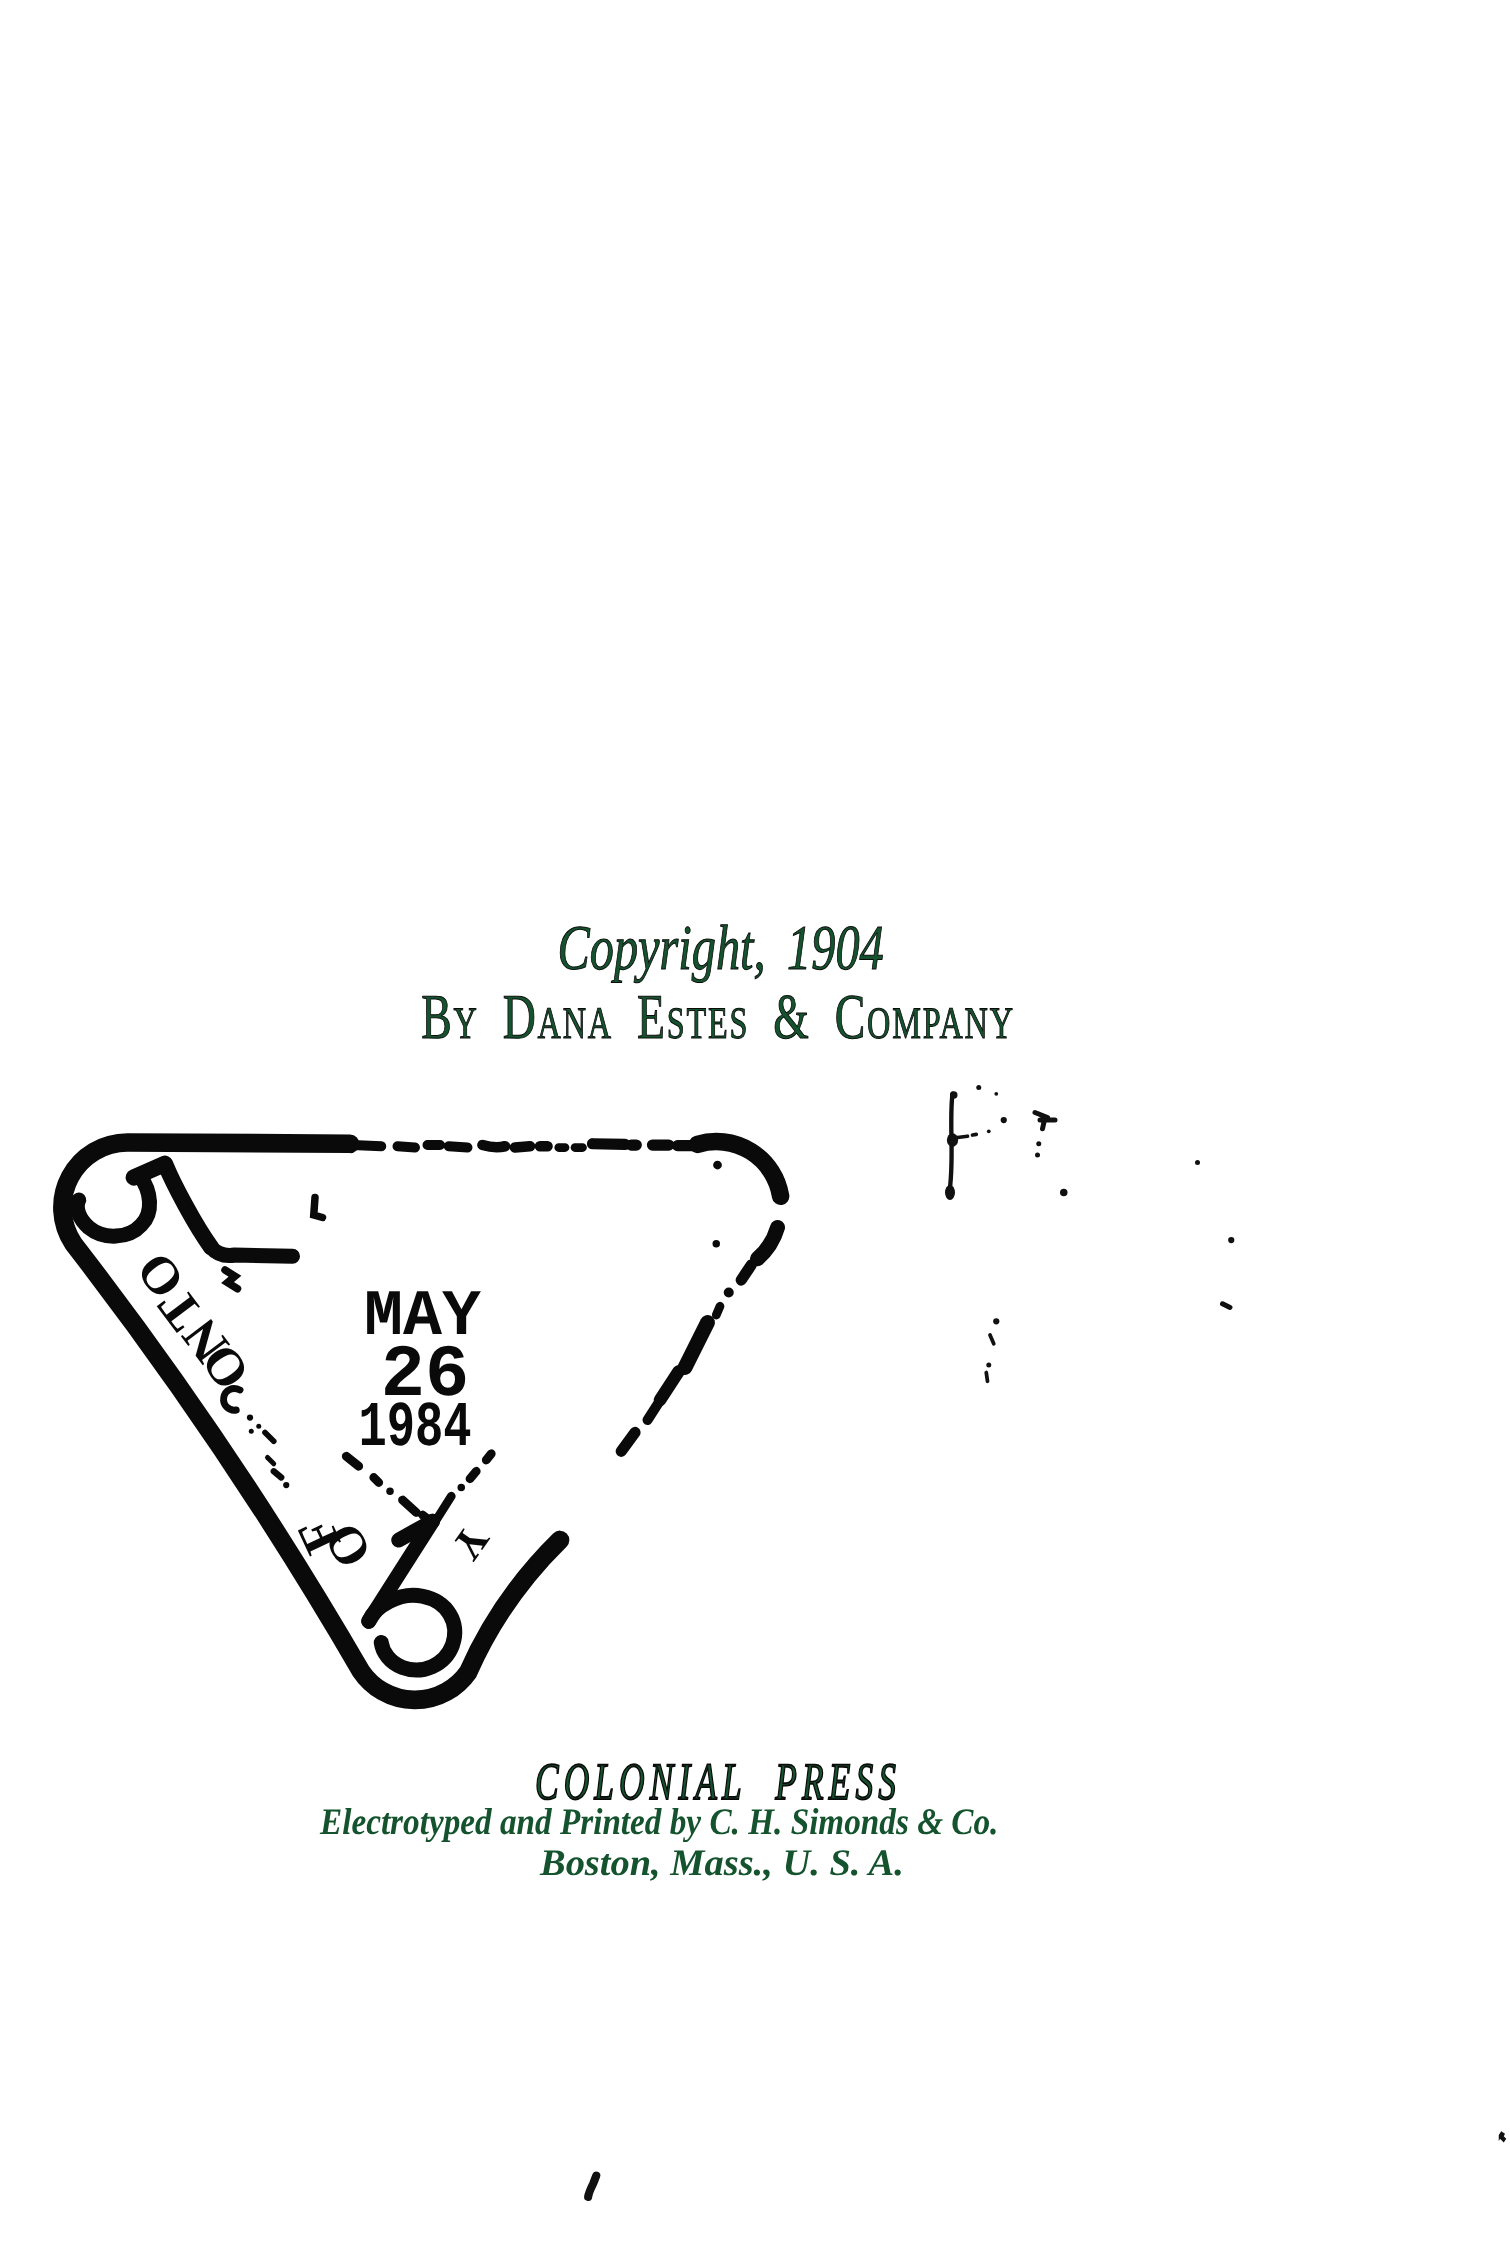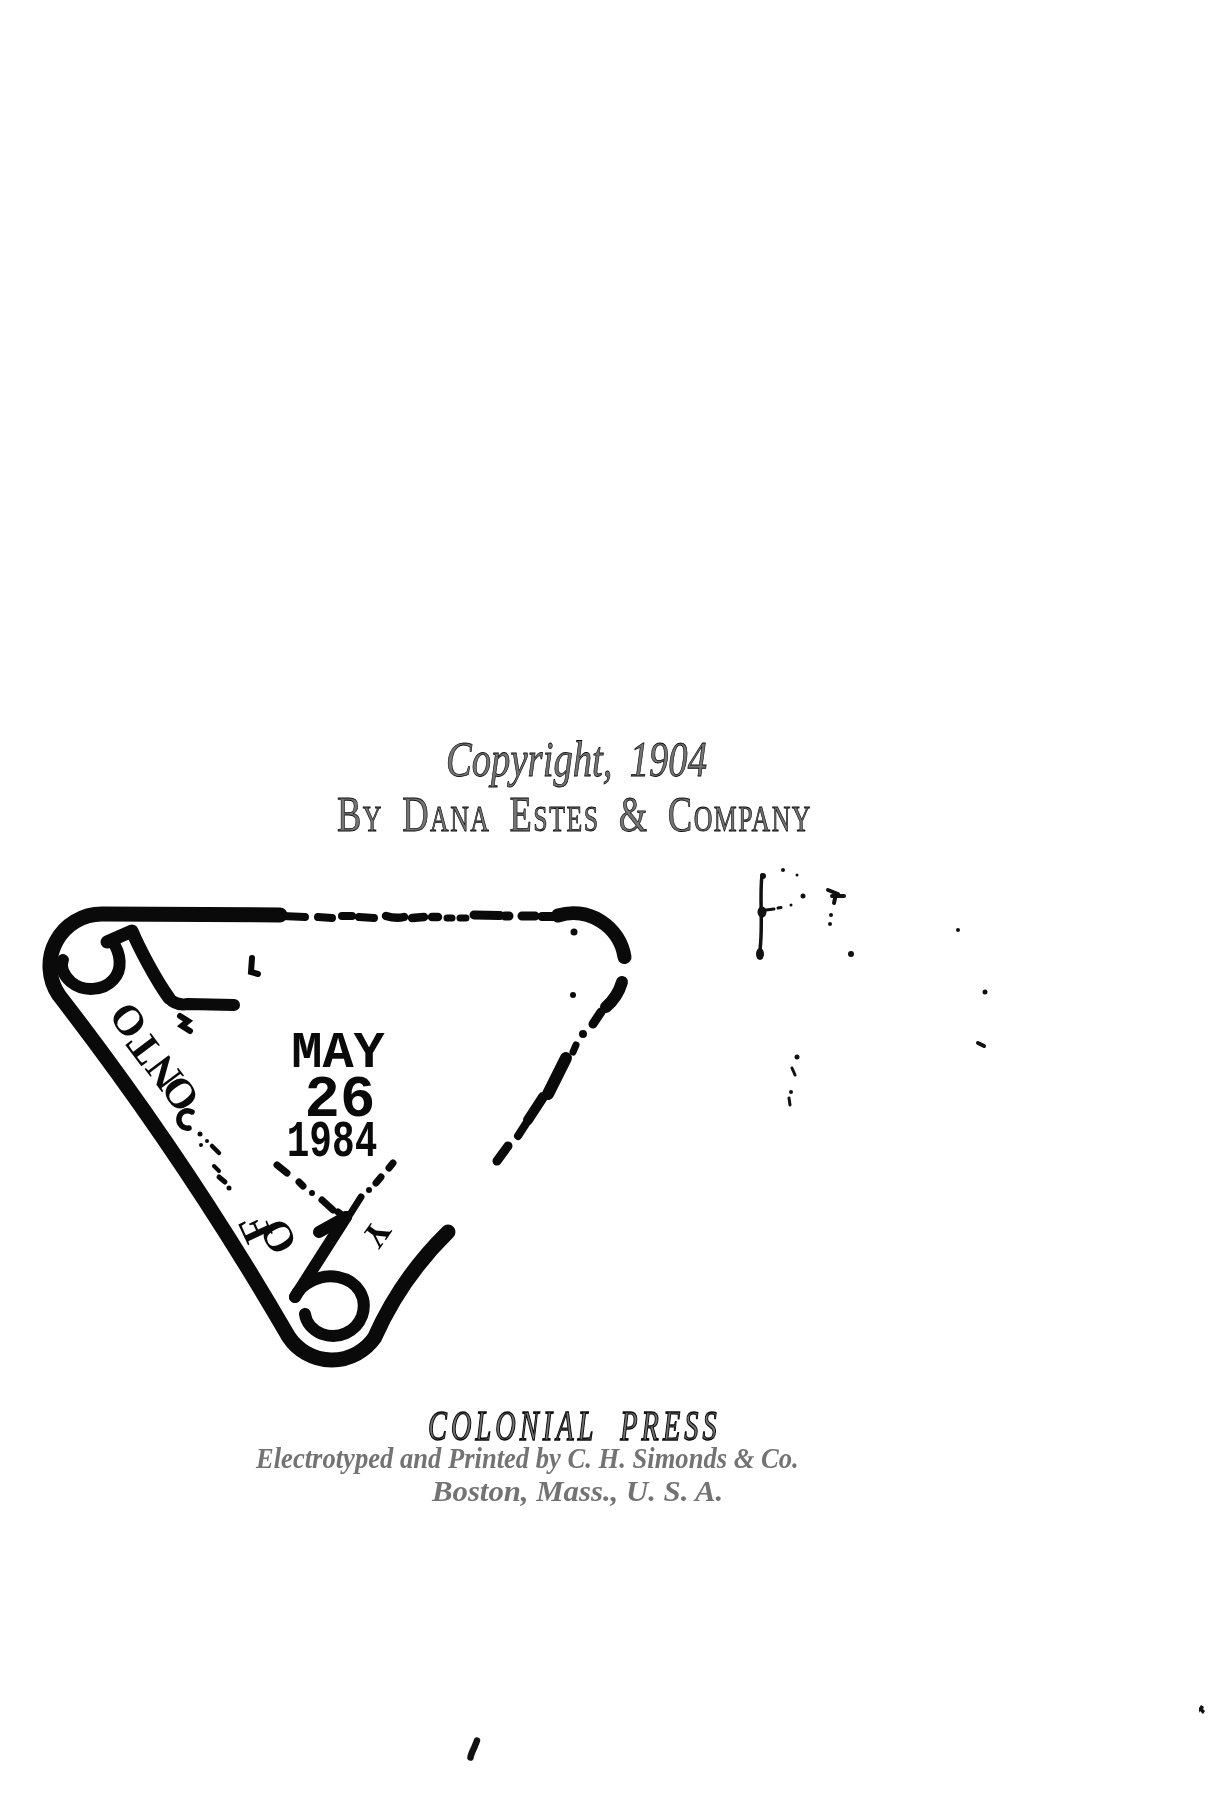--- a/index.html
+++ b/index.html
@@ -1,17 +1,17 @@
 <!DOCTYPE html>
 <html><head>
 <meta charset="utf-8">
 <style>
   html,body{margin:0;padding:0;background:#ffffff;}
   #page{position:relative;width:1208px;height:1800px;background:#ffffff;overflow:hidden;
-        font-family:"Liberation Serif", serif;color:#737373;}
+        font-family:"Liberation Serif", serif;color:#14532d;}
   .abs{position:absolute;white-space:nowrap;line-height:1.15;transform-origin:left top;}
 </style>
 </head>
 <body>
 <div id="page">
 
   <div class="abs" style="left:446px;top:730px;font-style:italic;font-size:51px;word-spacing:10px;-webkit-text-stroke:0.8px #0a0a0a;transform:scaleX(0.758);">Copyright, 1904</div>
 
   <div class="abs" style="left:337px;top:785px;font-variant:small-caps;font-size:51px;letter-spacing:2px;word-spacing:12px;-webkit-text-stroke:0.8px #0a0a0a;transform:scaleX(0.718);">By Dana Estes &amp; Company</div>
 

